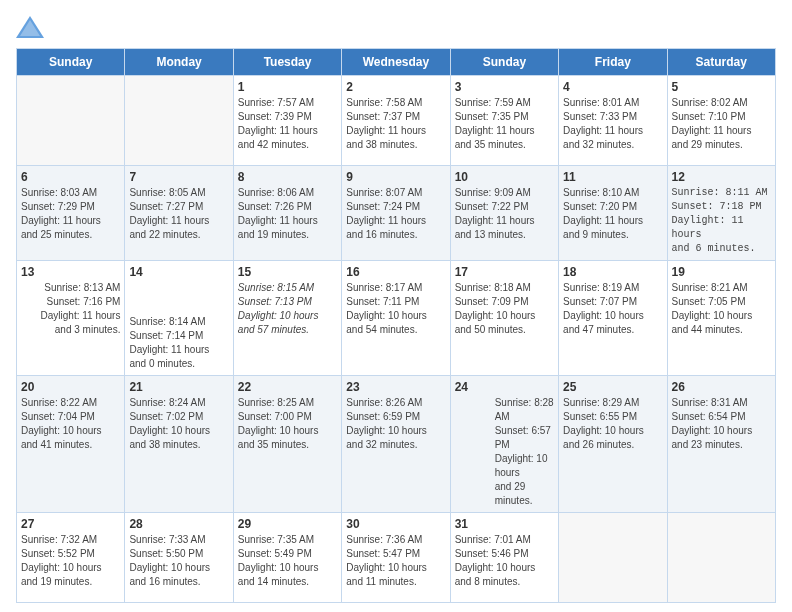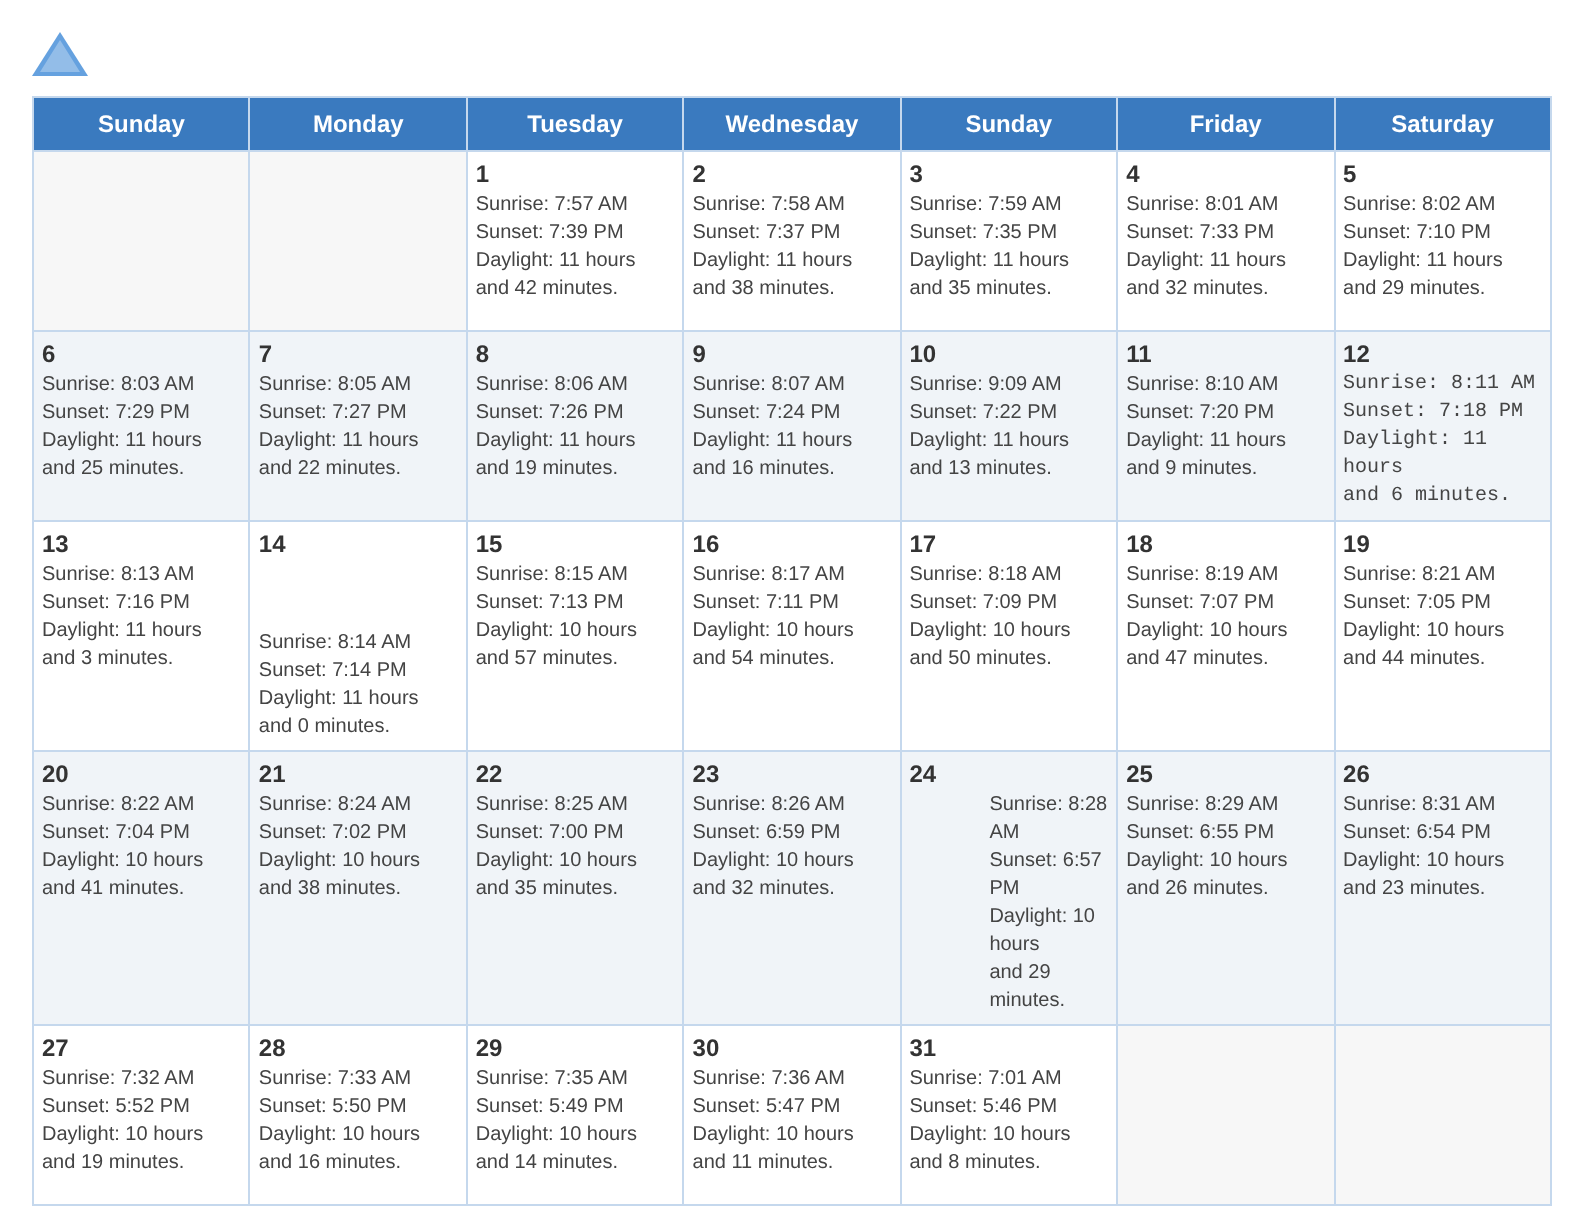--- a/index.html
+++ b/index.html
@@ -197,35 +197,35 @@
           <span class="day-num">12</span>
           <div class="day-info" style="white-space: pre-line; font-family: Liberation Mono, monospace;">Sunrise: 8:11 AM
 Sunset: 7:18 PM
 Daylight: 11 hours
 and 6 minutes.</div>
         </td>
       </tr>
       <tr>
         <td>
           <span class="day-num">13</span>
-          <div class="day-info" style="white-space: pre-line;">Sunrise: 8:13 AM
+          <div class="day-info" style="white-space: pre-line; text-align: right;">Sunrise: 8:13 AM
 Sunset: 7:16 PM
 Daylight: 11 hours
 and 3 minutes.</div>
         </td>
         <td>
           <span class="day-num">14</span>
           <div class="day-info" style="white-space: pre-line; margin-top: 36px;">Sunrise: 8:14 AM
 Sunset: 7:14 PM
 Daylight: 11 hours
 and 0 minutes.</div>
         </td>
         <td>
           <span class="day-num">15</span>
-          <div class="day-info" style="white-space: pre-line;">Sunrise: 8:15 AM
+          <div class="day-info" style="white-space: pre-line; font-style: italic;">Sunrise: 8:15 AM
 Sunset: 7:13 PM
 Daylight: 10 hours
 and 57 minutes.</div>
         </td>
         <td>
           <span class="day-num">16</span>
           <div class="day-info" style="white-space: pre-line;">Sunrise: 8:17 AM
 Sunset: 7:11 PM
 Daylight: 10 hours
 and 54 minutes.</div>

